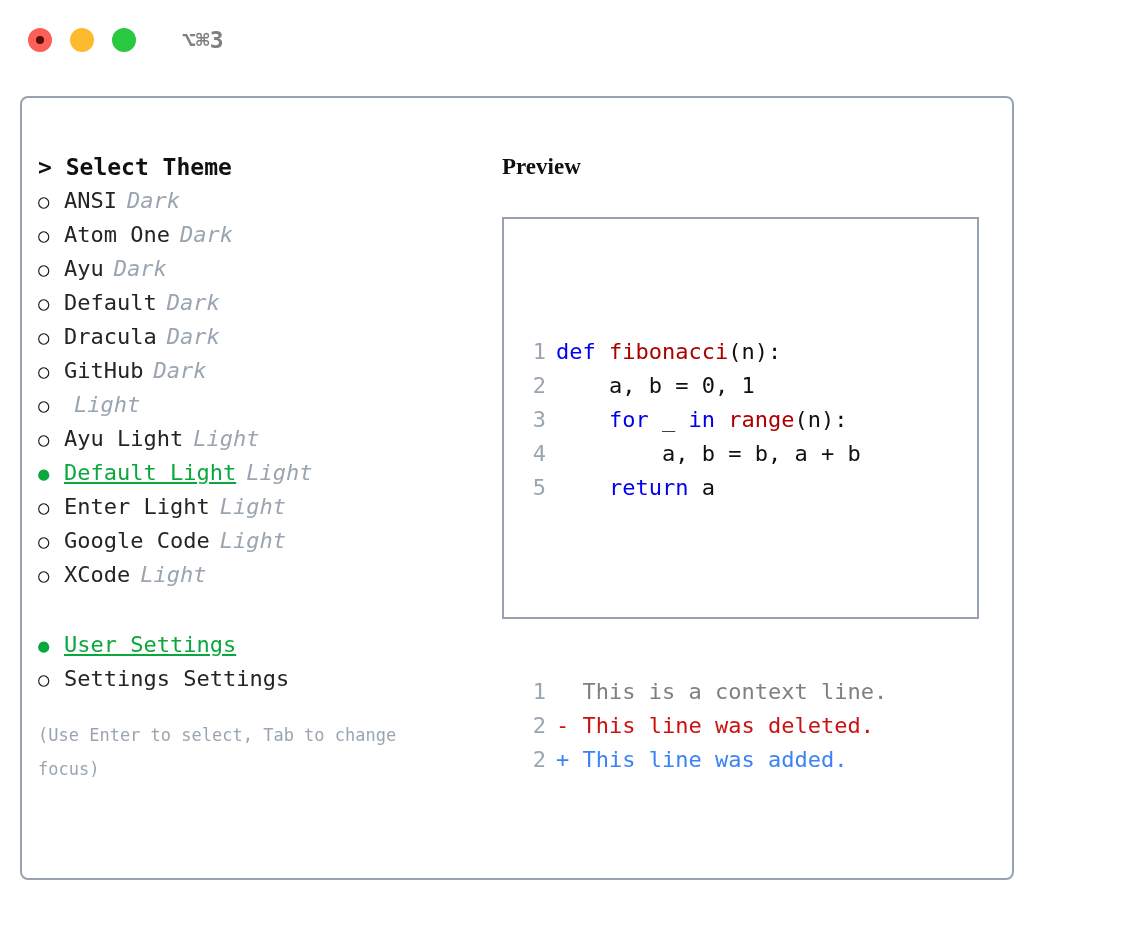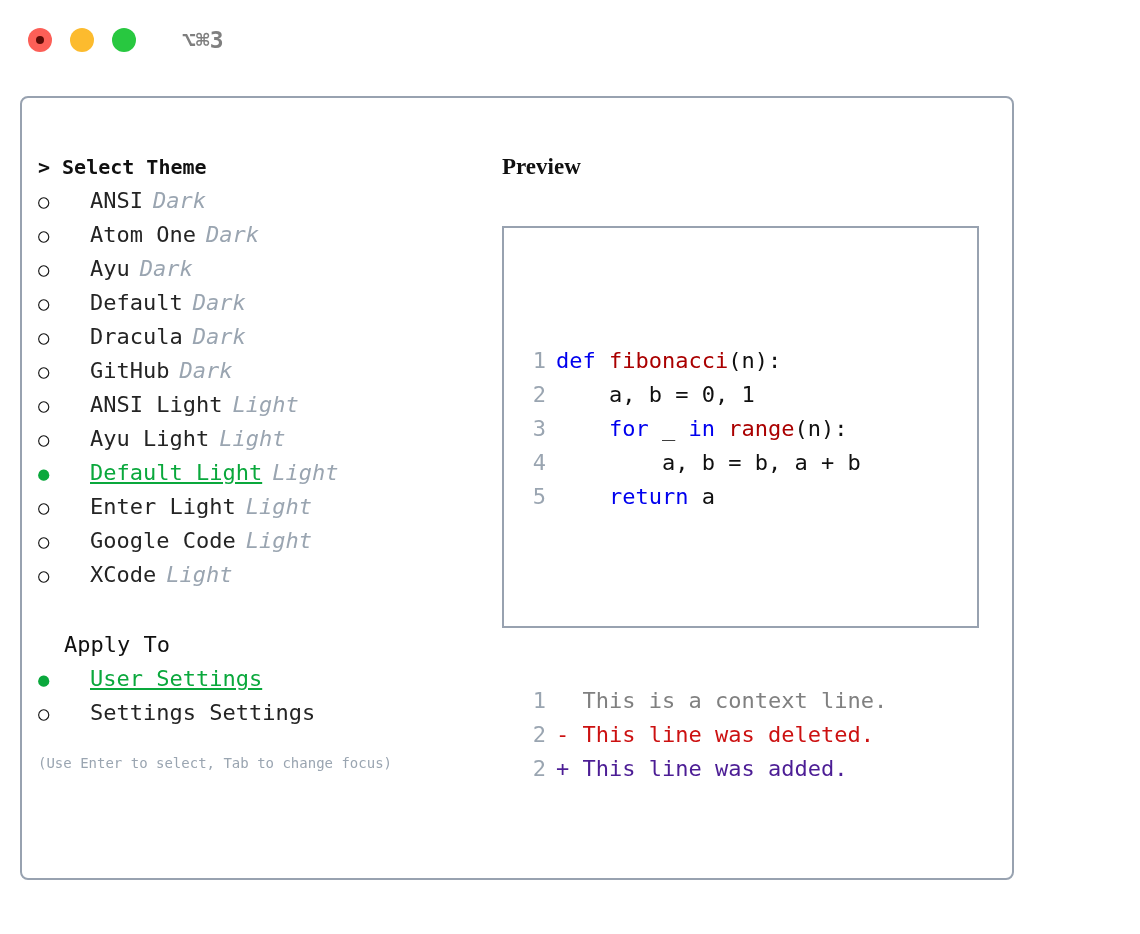--- a/index.html
+++ b/index.html
@@ -90,21 +90,21 @@
 
   
   .left-col {
     position: absolute;
     left: 16px;
     top: 52px;
     width: 450px;
   }
 
   .list-title {
-    font-size: 20px;
+    font-size: 23px;
     font-weight: bold;
     color: #101010;
     line-height: 34px;
     white-space: pre;
   }
 
   .row {
     display: flex;
     align-items: baseline;
     line-height: 34px;
@@ -113,41 +113,41 @@
     white-space: pre;
   }
   .marker {
     display: inline-block;
     width: 26px;
     flex: 0 0 26px;
     color: #101010;
     font-size: 19px;
   }
   .row.selected .marker { color: #0aa83c; }
-  .label { color: #242424; margin-left: 26px; }
+  .label { color: #242424; }
   .row.selected .label { color: #0aa83c; text-decoration: underline; }
   .badge {
     color: #9aa5b1;
     margin-left: 10px;
     font-style: italic;
   }
 
   .section-gap { height: 36px; }
 
   .section-head {
     font-size: 22px;
     color: #101010;
     line-height: 34px;
     padding-left: 26px;
     white-space: pre;
   }
 
   .hint {
-    margin-top: 16px;
-    font-size: 14px;
+    margin-top: 22px;
+    font-size: 17px;
     color: #9aa5b1;
     line-height: 34px;
     width: 420px;
     white-space: pre-wrap;
   }
 
   
   .right-col {
     position: absolute;
     left: 480px;
@@ -156,21 +156,21 @@
   }
   .preview-title {
     font-size: 23px;
     font-weight: bold;
     color: #101010;
     line-height: 34px;
     white-space: pre;
     font-family: Liberation Serif, serif;
   }
   .preview-box {
-    margin-top: 42px;
+    margin-top: 33px;
     width: 477px;
     height: 402px;
     border: 2px solid #98a2b0;
     box-sizing: border-box;
     background: #ffffff;
     position: relative;
   }
   .code {
     position: absolute;
     left: 16px;
@@ -185,21 +185,21 @@
     width: 26px;
     text-align: right;
     color: #9aa5b1;
     margin-right: 10px;
   }
   .kw   { color: #0000ee; }
   .fn   { color: #aa0000; }
   .plain{ color: #101010; }
   .ctx  { color: #808080; }
   .del  { color: #cc1111; }
-  .add  { color: #4c1d95; }
+  .add  { color: #3b82f6; }
 
   .blank-line { height: 34px; }
 </style>
 </head>
 <body>
 
 <div class="window">
 
   <div class="titlebar">
     <div class="lights">
@@ -215,31 +215,30 @@
 
       <div class="left-col">
         <div class="list-title">&gt; Select Theme</div>
         <div id="theme-list">
             <div class="row"><span class="marker">○</span><span class="label">ANSI</span><span class="badge">Dark</span></div>
             <div class="row"><span class="marker">○</span><span class="label">Atom One</span><span class="badge">Dark</span></div>
             <div class="row"><span class="marker">○</span><span class="label">Ayu</span><span class="badge">Dark</span></div>
             <div class="row"><span class="marker">○</span><span class="label">Default</span><span class="badge">Dark</span></div>
             <div class="row"><span class="marker">○</span><span class="label">Dracula</span><span class="badge">Dark</span></div>
             <div class="row"><span class="marker">○</span><span class="label">GitHub</span><span class="badge">Dark</span></div>
-            <div class="row"><span class="marker">○</span><span class="label">ANSI Light</span><span class="badge">Light</span></div>
+            <div class="row"><span class="marker">○</span><span class="badge">Light</span></div>
             <div class="row"><span class="marker">○</span><span class="label">Ayu Light</span><span class="badge">Light</span></div>
             <div class="row selected"><span class="marker">●</span><span class="label">Default Light</span><span class="badge">Light</span></div>
             <div class="row"><span class="marker">○</span><span class="label">Enter Light</span><span class="badge">Light</span></div>
             <div class="row"><span class="marker">○</span><span class="label">Google Code</span><span class="badge">Light</span></div>
             <div class="row"><span class="marker">○</span><span class="label">XCode</span><span class="badge">Light</span></div>
           </div>
 
         <div class="section-gap"></div>
 
-        <div class="section-head">Apply To</div>
         <div id="apply-list">
             <div class="row selected"><span class="marker">●</span><span class="label">User Settings</span></div>
             <div class="row"><span class="marker">○</span><span class="label">Settings Settings</span></div>
           </div>
 
         <div class="hint">(Use Enter to select, Tab to change focus)</div>
       </div>
 
       <div class="right-col">
         <div class="preview-title">Preview</div>

